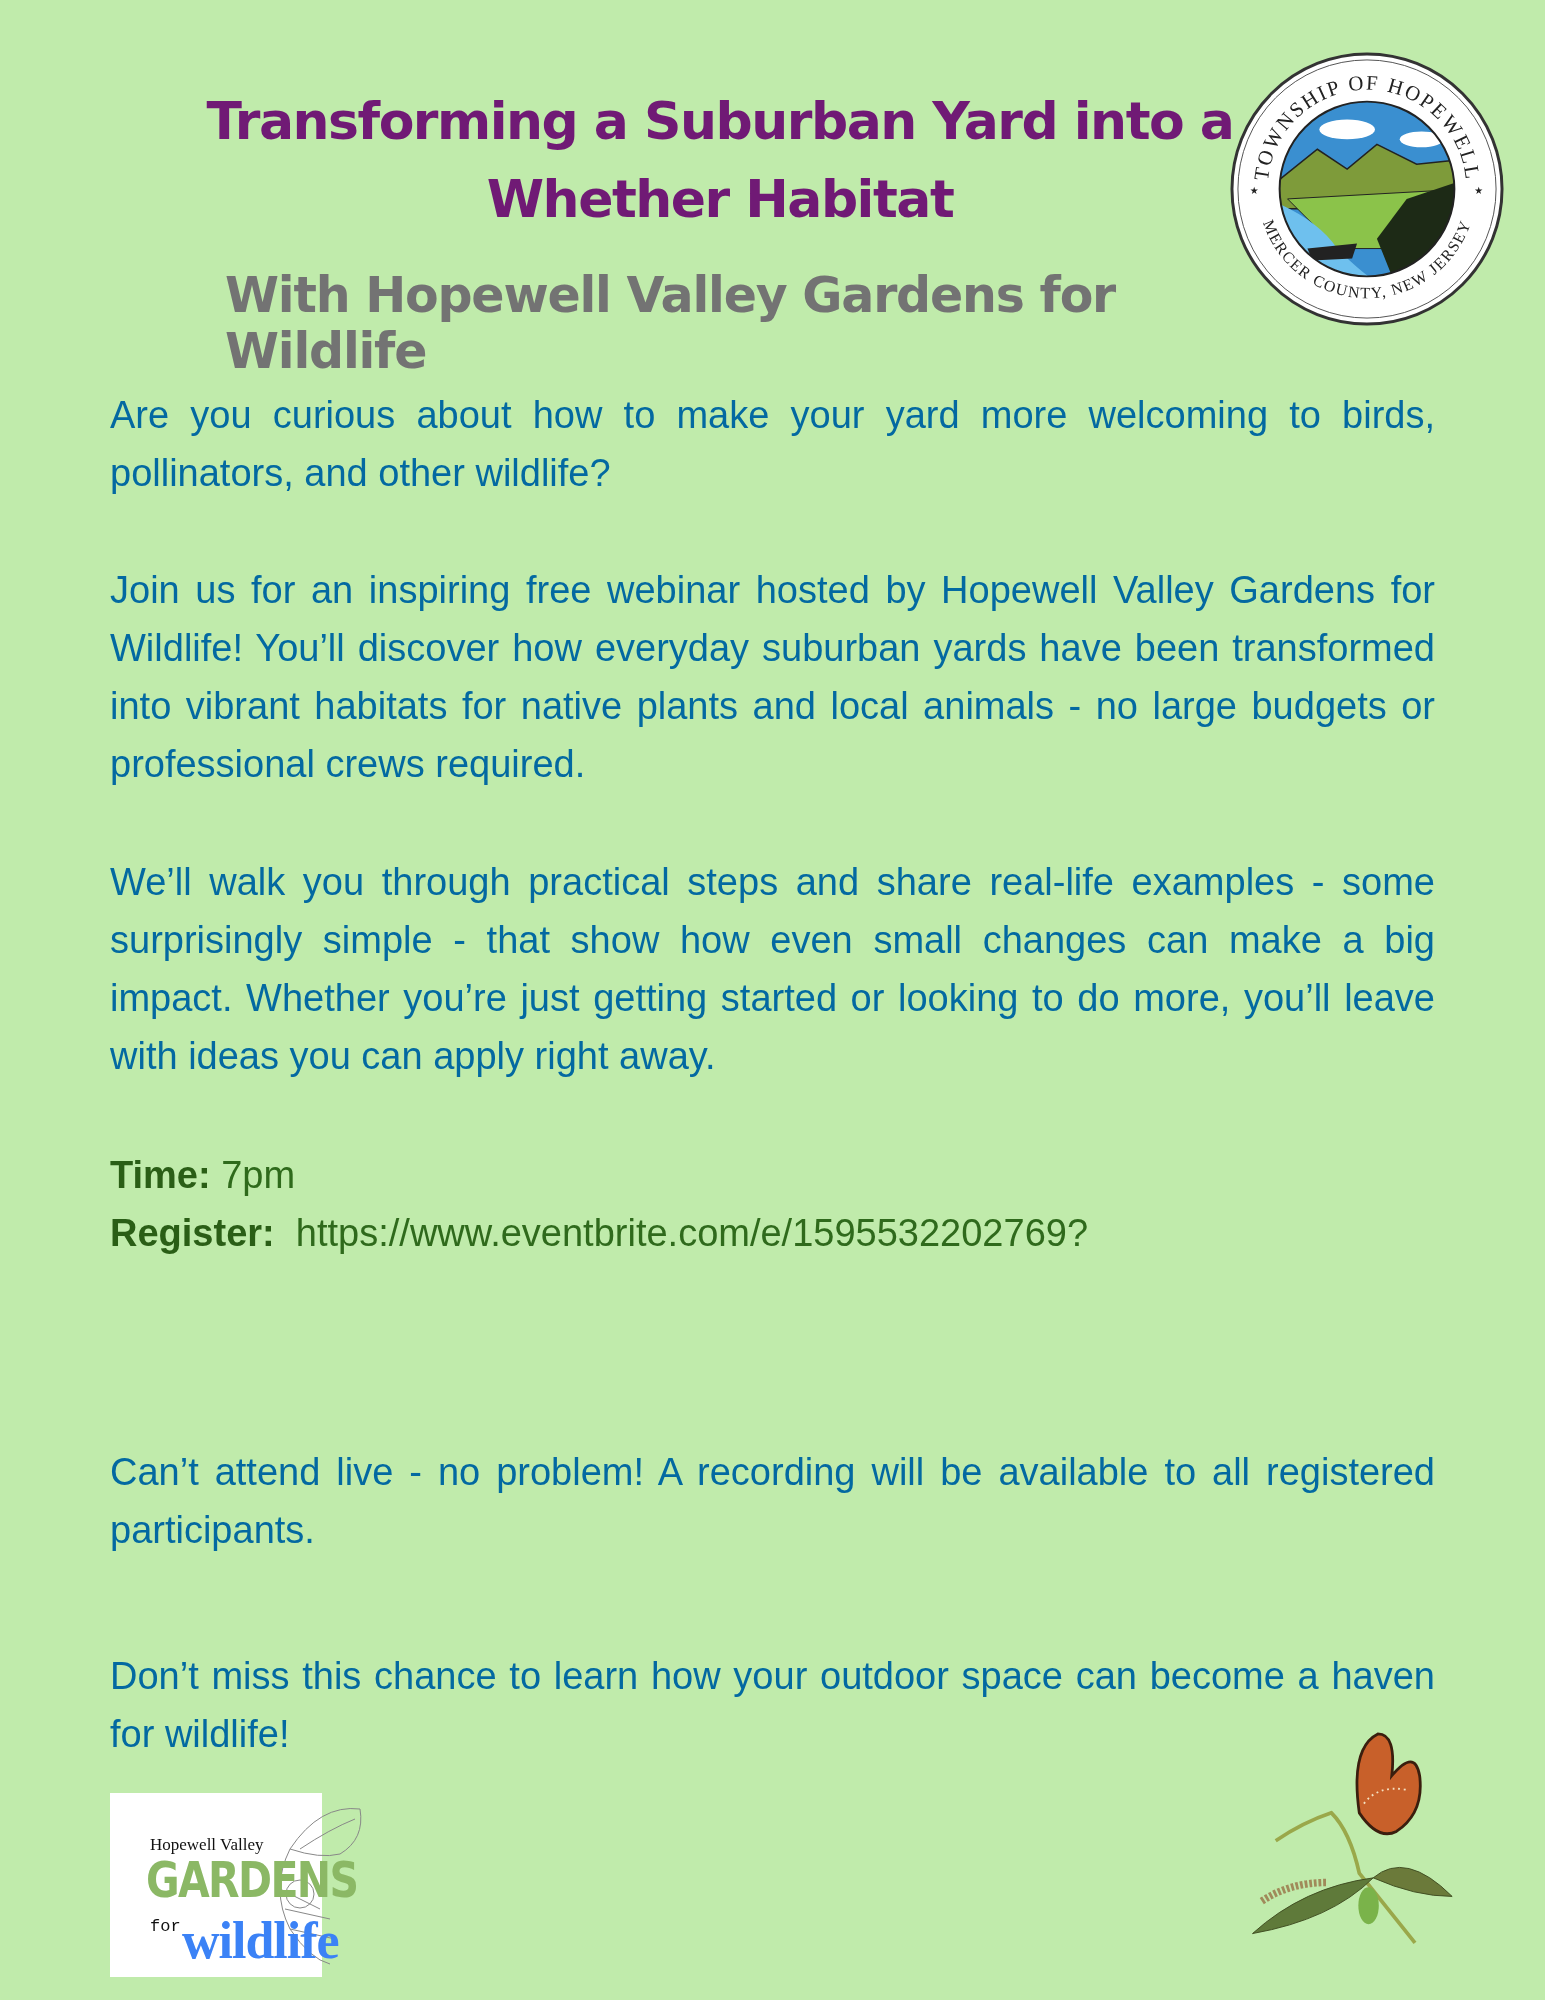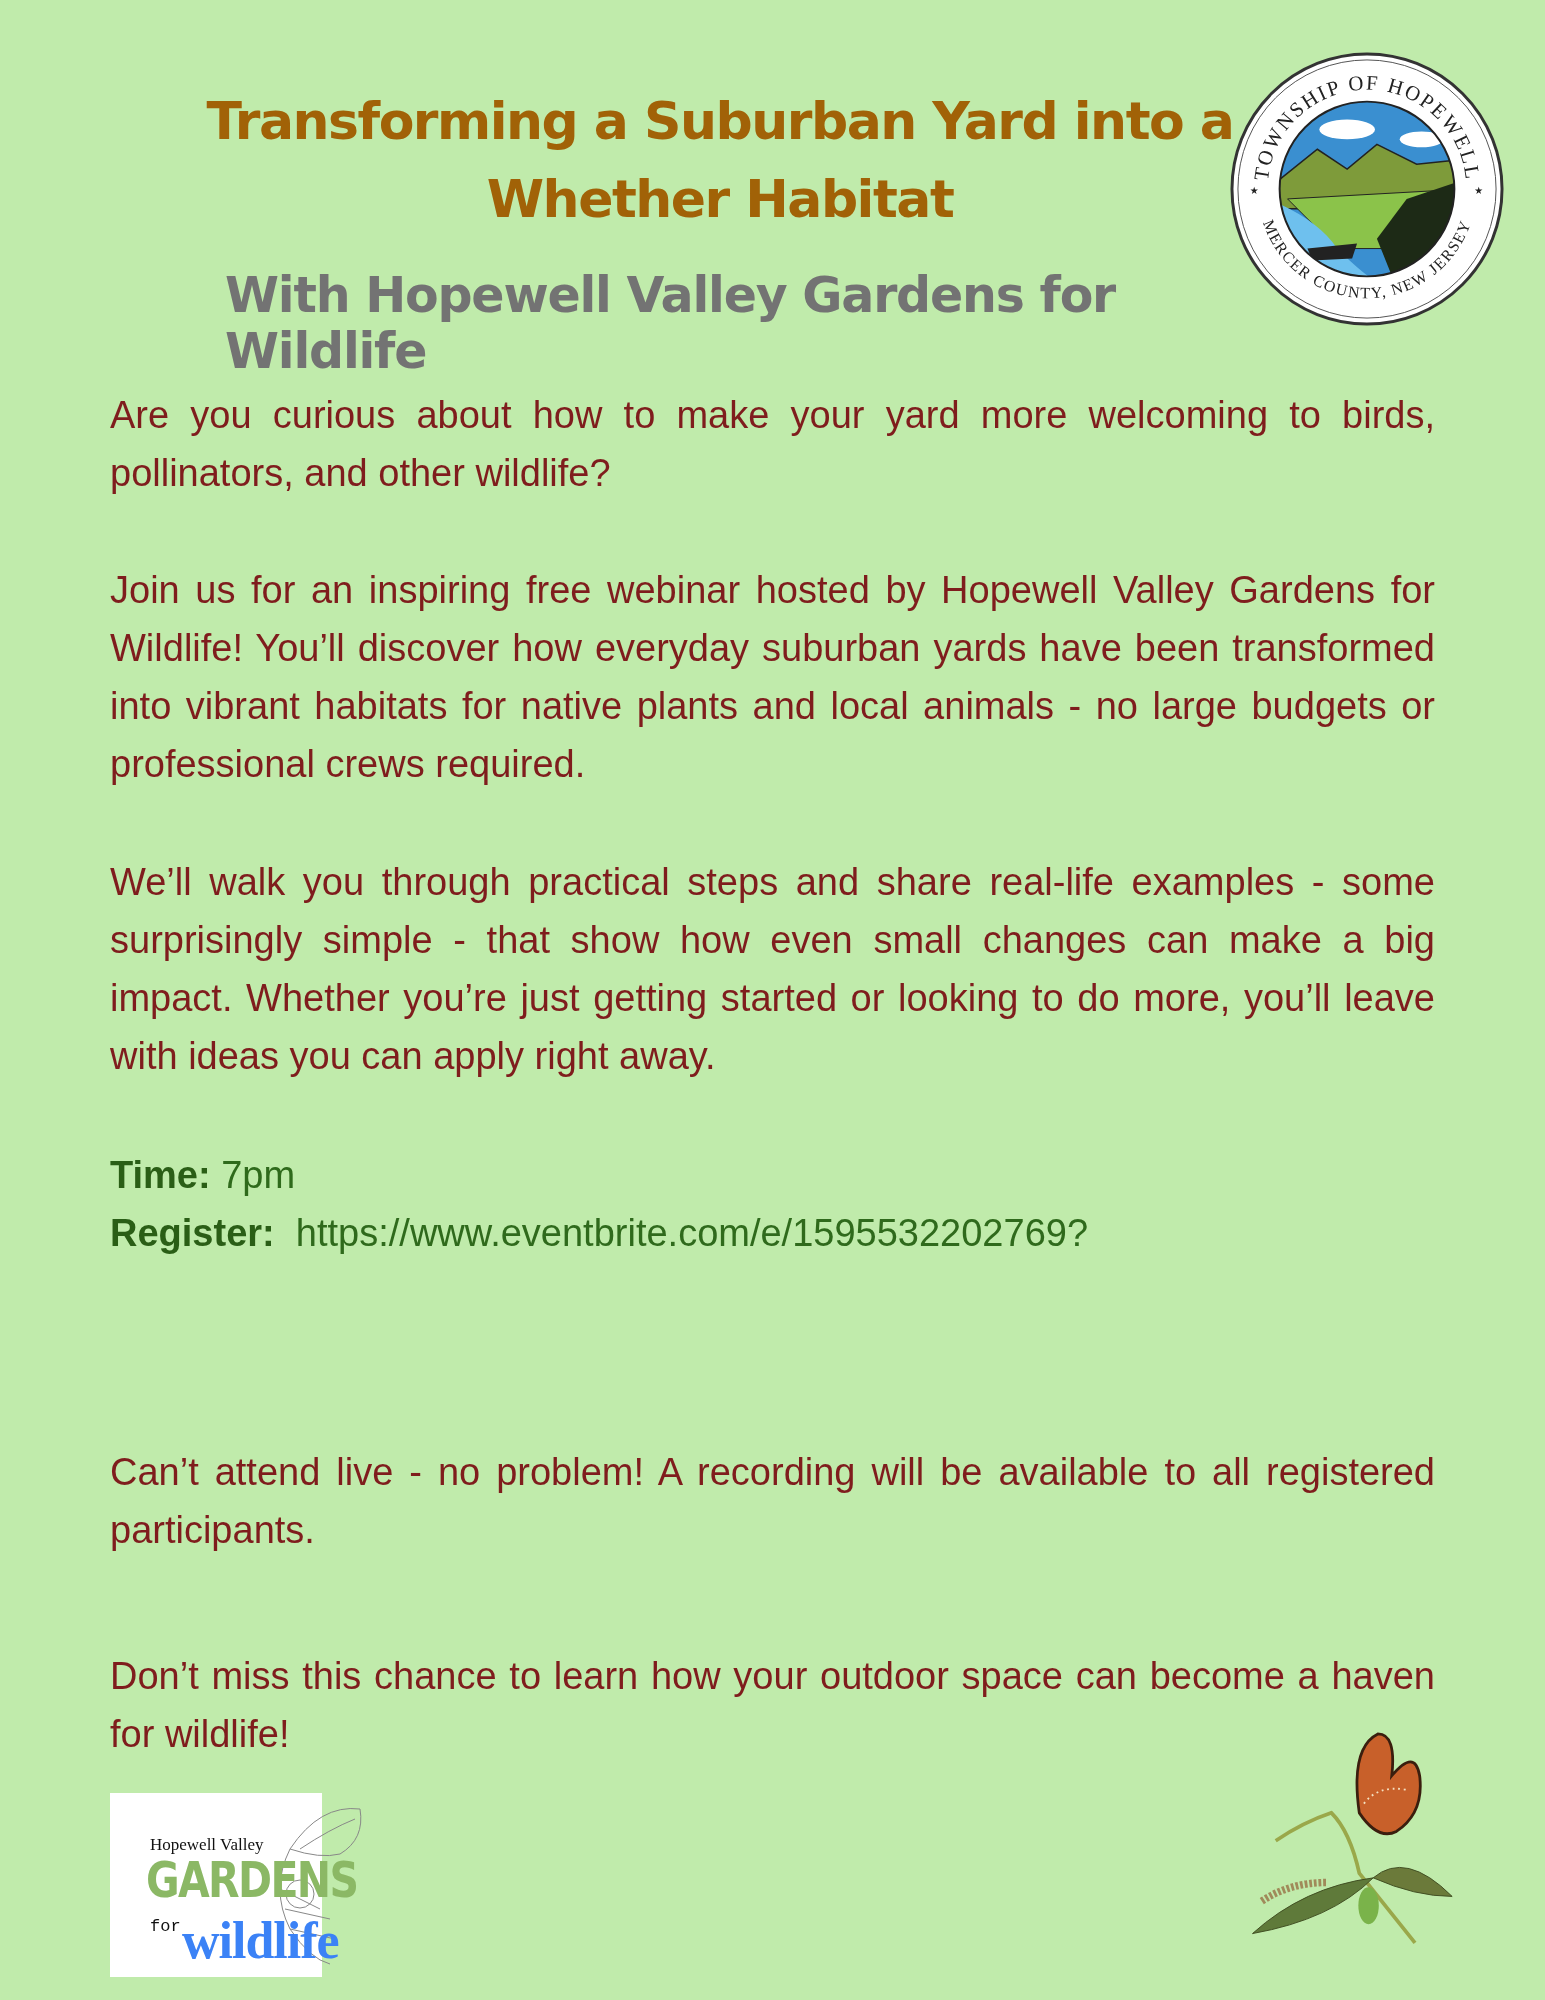--- a/index.html
+++ b/index.html
@@ -3,34 +3,34 @@
 <meta charset="utf-8">
 <style>
   html, body { margin:0; padding:0; }
   body {
     width:1545px; height:2000px; background:#c0ebab; position:relative; overflow:hidden;
     font-family:"Liberation Sans", sans-serif; color:#2f6a1c;
   }
   .title {
     position:absolute; left:200px; top:82px; width:1040px; text-align:center;
     font-family:"DejaVu Sans", sans-serif; font-weight:bold; font-size:52px; line-height:78px;
-    color:#a16207; letter-spacing:-1.5px;
+    color:#701a75; letter-spacing:-1.5px;
   }
   .subtitle {
     position:absolute; left:200px; top:268px; width:1000px;
     font-family:"DejaVu Sans", sans-serif; font-weight:bold; font-size:49px; line-height:56px;
     color:#737373; letter-spacing:-1.2px;
     padding-left:25px;
   }
   .seal {
     position:absolute; left:1228px; top:50px; width:278px; height:278px;
   }
   .body-text {
     position:absolute; left:110px; width:1325px;
-    font-size:38px; line-height:58px; color:#7f1d1d; text-align:justify;
+    font-size:38px; line-height:58px; color:#0369a1; text-align:justify;
   }
   .body-text p { margin:0; }
   .last-line-left { text-align-last:left; }
   .details { position:absolute; left:110px; top:1146px; width:1325px; font-size:38px; line-height:58px; color:#2f6a1c; }
   .details .lbl { font-weight:bold; color:#2a5e16; }
   .details sup { font-size:22px; vertical-align:super; line-height:0; }
   .logo-box {
     position:absolute; left:110px; top:1793px; width:212px; height:184px; background:#ffffff;
   }
   .logo-hv { position:absolute; left:40px; top:42px; font-family:"Liberation Serif", serif; font-size:17px; color:#111; }

